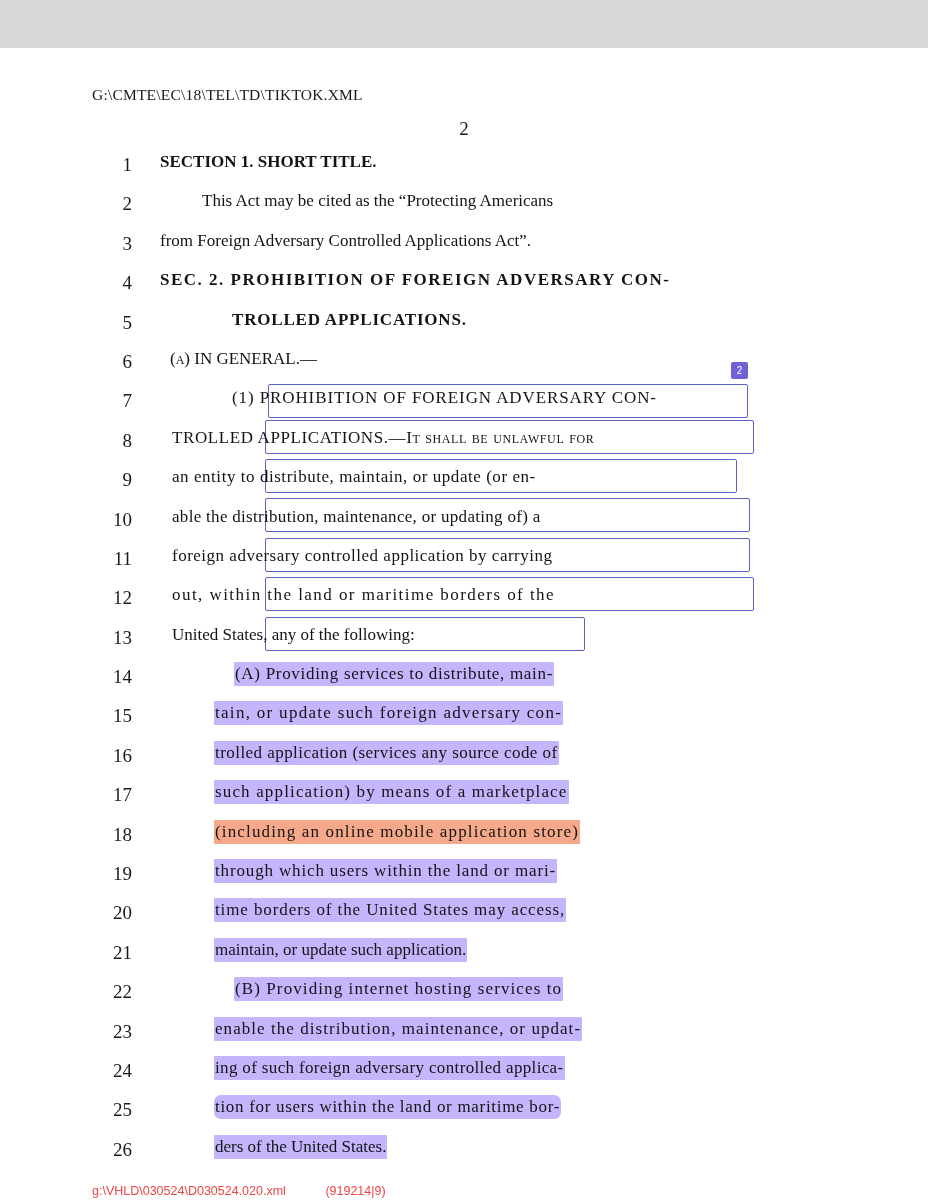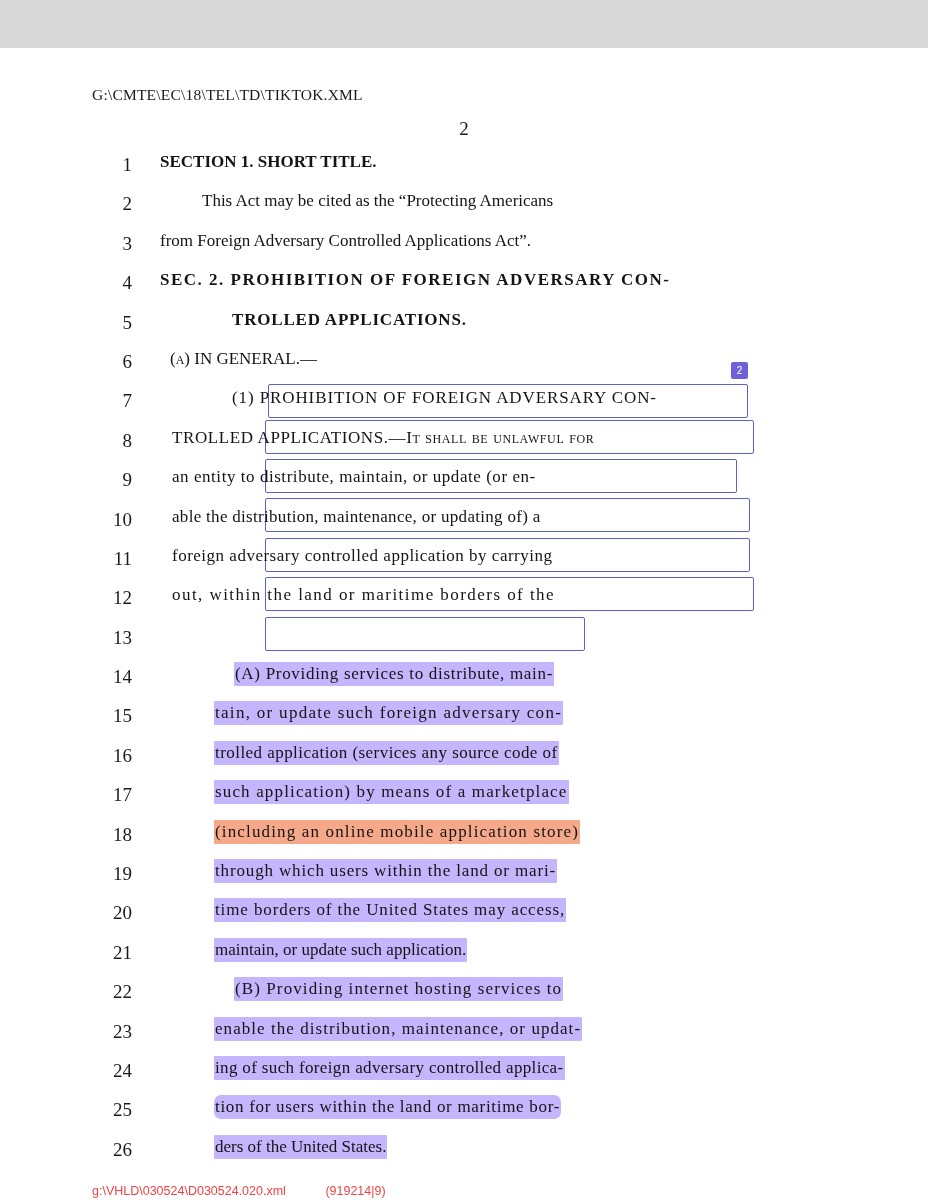--- a/index.html
+++ b/index.html
@@ -205,20 +205,21 @@
       <div class="content" style="padding-left:40px; letter-spacing:0.5px;">foreign adversary controlled application by carrying</div>
     </div>
 
     <div class="line">
       <div class="lineno">12</div>
       <div class="content" style="padding-left:40px; letter-spacing:1.45px;">out, within the land or maritime borders of the</div>
     </div>
 
     <div class="line">
       <div class="lineno">13</div>
+      <div class="content" style="padding-left:40px;">United States, any of the following:</div>
     </div>
 
     <div class="line">
       <div class="lineno">14</div>
       <div class="content" style="padding-left:102px;">
         <span class="hl-yellow" style="letter-spacing:0.7px;">(A) Providing services to distribute, main-</span>
       </div>
     </div>
 
     <div class="line">

